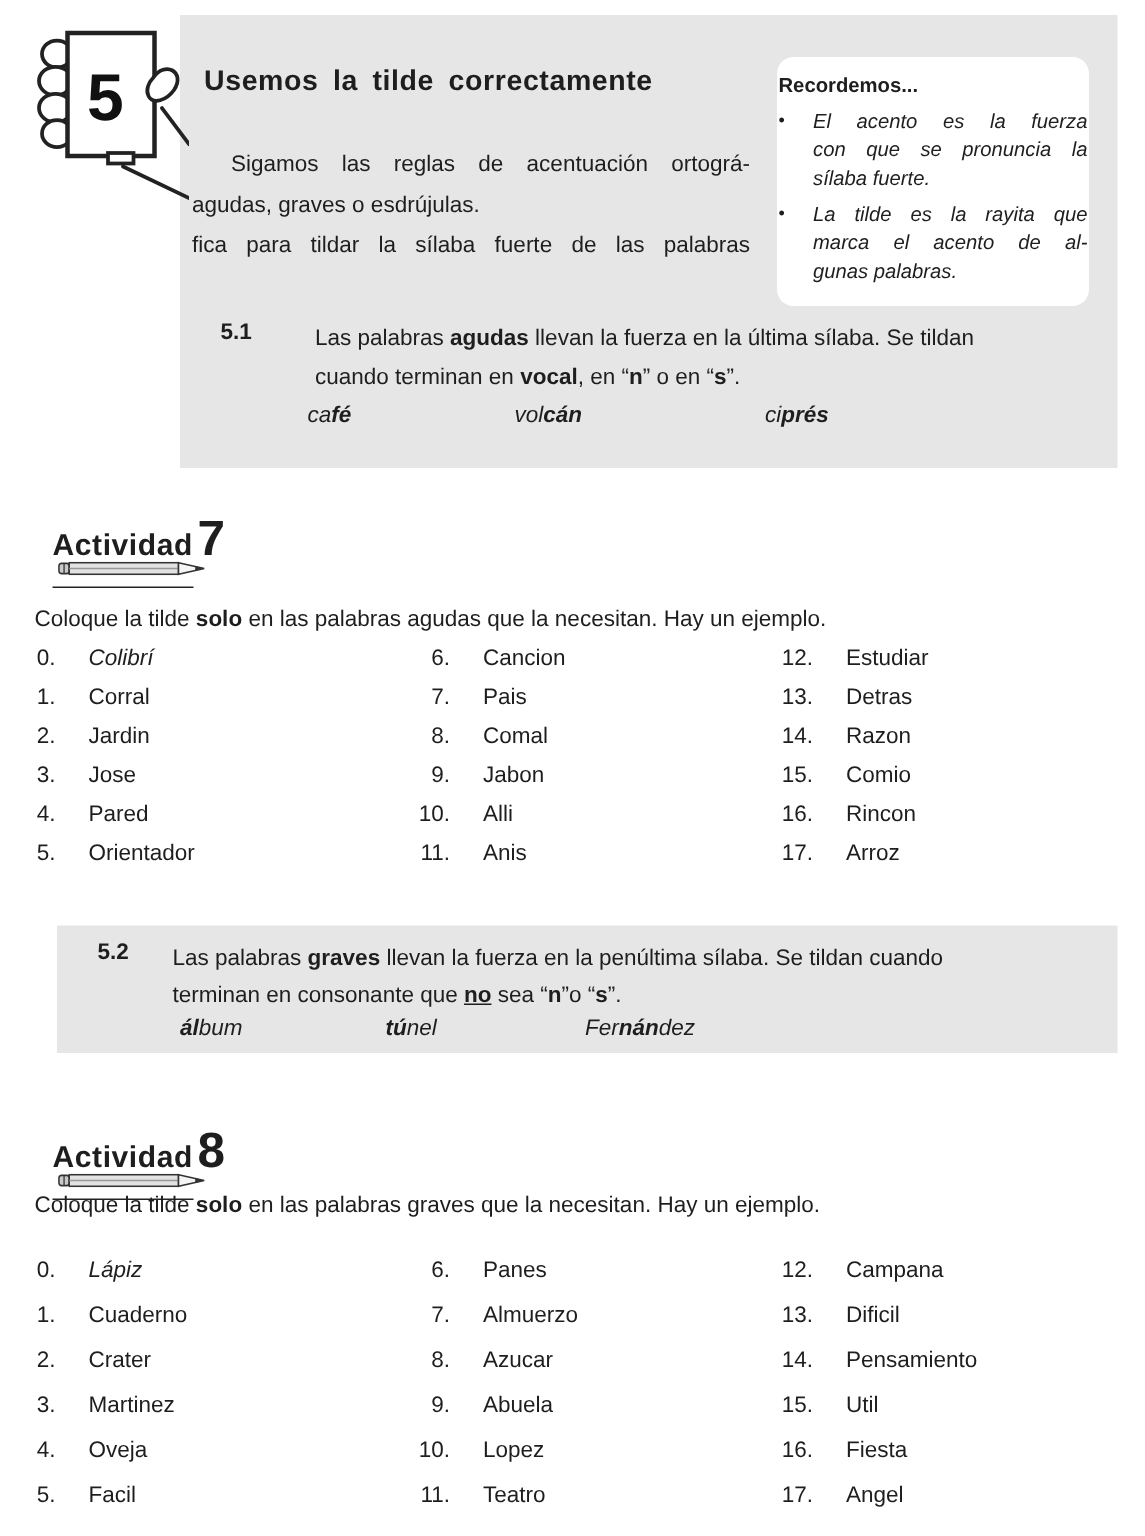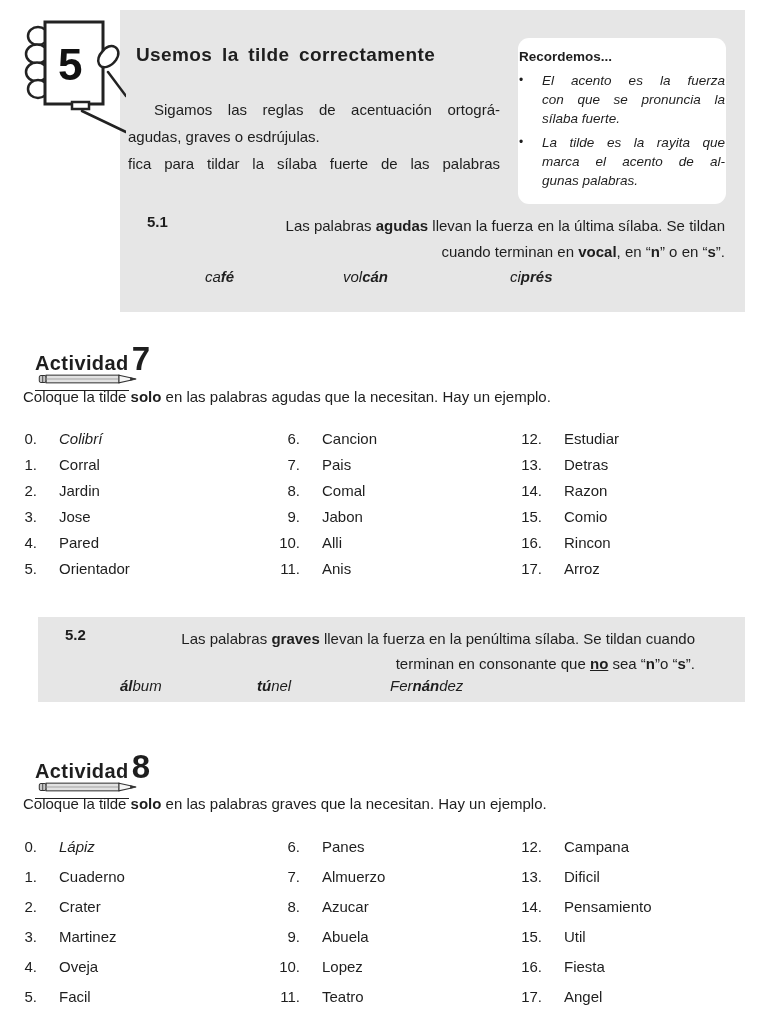--- a/index.html
+++ b/index.html
@@ -21,21 +21,21 @@
 
   .recordemos { left:398px; top:28px; width:208px; min-height:166px; box-sizing:border-box;
     background:#ffffff; border-radius:11px; padding:11px 1px 13px; }
   .recordemos-title { font-size:13.5px; font-weight:bold; margin-bottom:7px; }
   .bullet { display:flex; margin-top:5px; }
   .bullet-dot { width:23px; font-size:12px; padding-top:2px; }
   .bullet-text { flex:1; font-style:italic; font-size:13.5px; line-height:19px; }
   .bullet-text .line { display:block; text-align:justify; }
   .bullet-text .line.j { text-align-last:justify; }
 
-  .rule { font-size:15px;text-align:right; }
+  .rule { font-size:15px; }
   .rule .rule-num { position:absolute; left:0; top:0; font-weight:bold; }
   .rule .rule-text { line-height:26px; }
   .r51 { left:27px; top:203px; width:580px; }
   .r51 .rule-text { margin-left:63px; width:515px; }
   .b { font-weight:bold; }
   .u { text-decoration:underline; }
   .examples { font-size:15px; font-style:italic; height:22px; width:100%; left:0; }
   .examples .exw { position:absolute; white-space:nowrap; }
   .ex51 { top:258px; }
   .ex51 .e0 { left:85px; } .ex51 .e1 { left:223px; } .ex51 .e2 { left:390px;text-align:right; }
@@ -49,21 +49,21 @@
 
   
   .activity-heading { left:35px; white-space:nowrap; }
   .act-word { font-size:20px; font-weight:bold; letter-spacing:0.4px; border-bottom:1.5px solid #222; padding-bottom:16px; }
   .act-num { font-size:33px; font-weight:800; margin-left:3px; }
   .pencil { position:absolute; left:-2px; top:33px; width:112px; height:12px; }
   .a7-heading { top:340px; }
   .a8-heading { top:748px; }
 
   .instr { left:23px; font-size:15px; }
-  .a7-instr { top:388px; }
+  .a7-instr { top:404px; }
   .a8-instr { top:795px; }
 
   
   .wordlist { left:0; width:763px; }
   .a7-list { top:430px; }
   .a8-list { top:838px; }
   .col { position:absolute; top:0; }
   .col1 { left:12px; } .col2 { left:270px; } .col3 { left:512px; }
   .row { display:flex; font-size:15px; }
   .a7-list .row { height:26px; }

